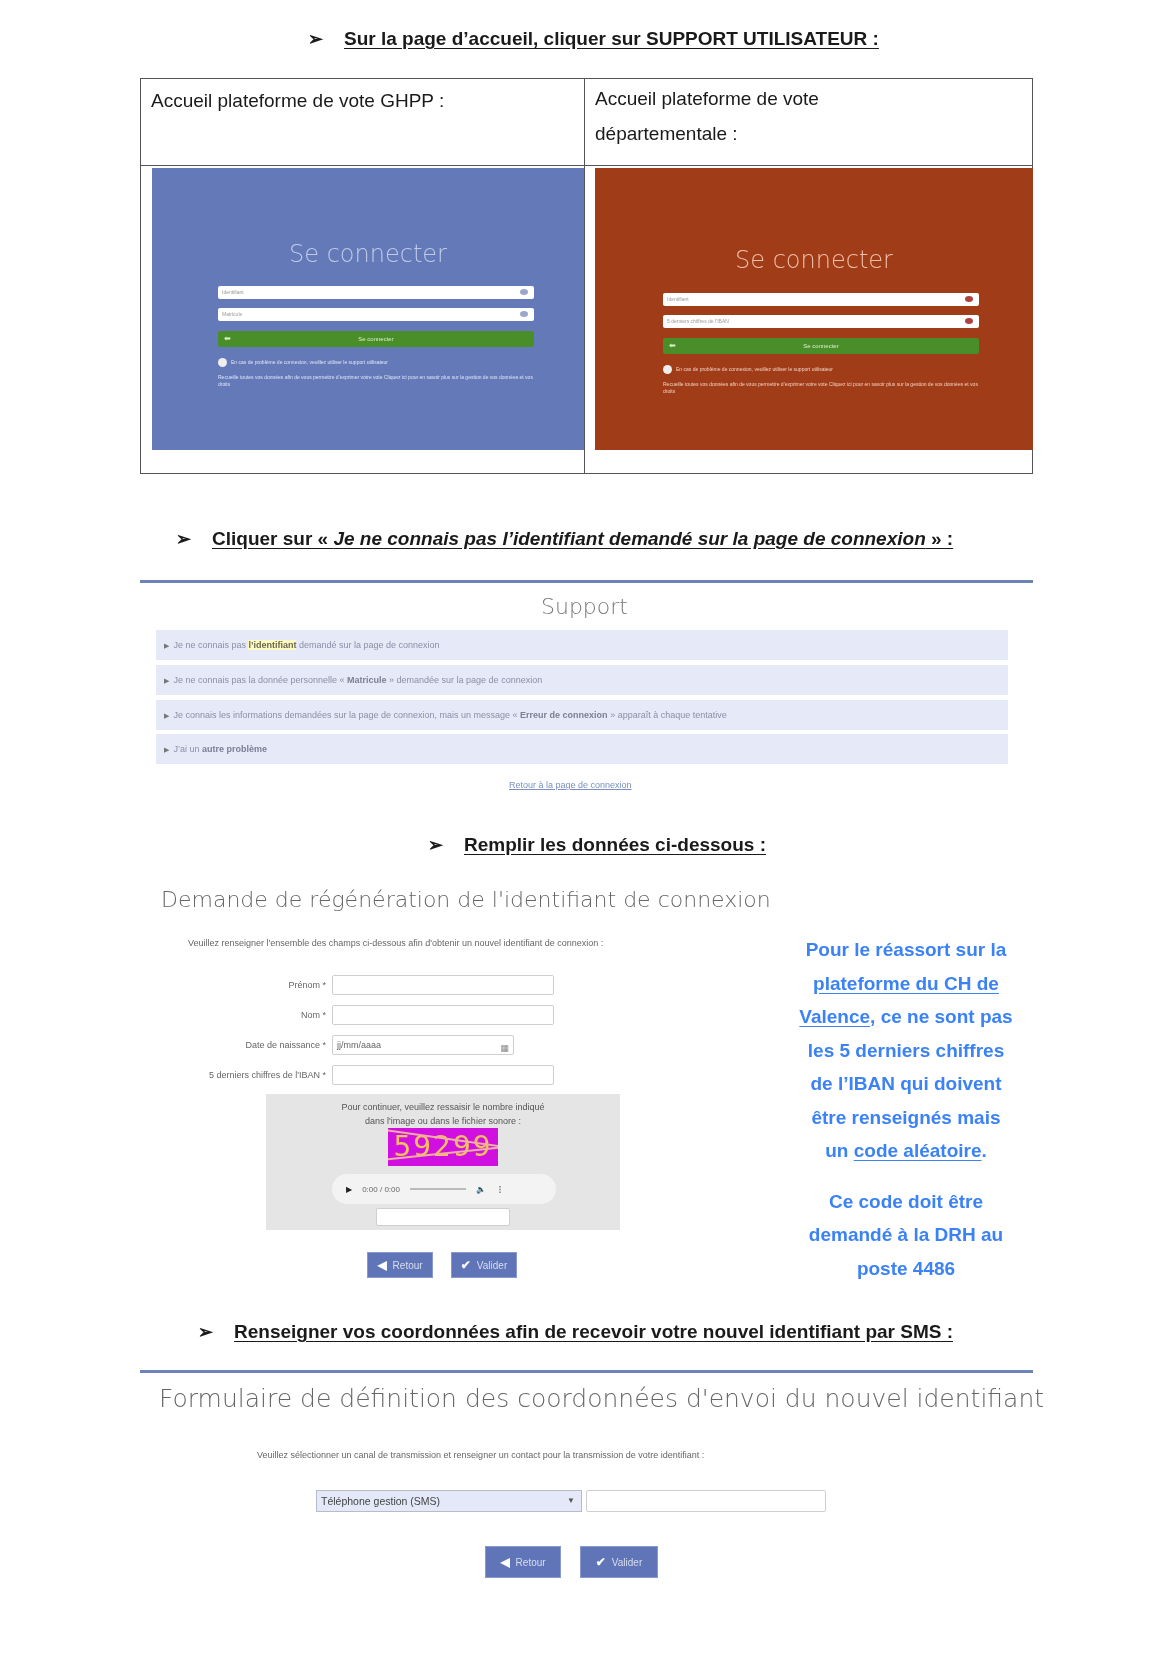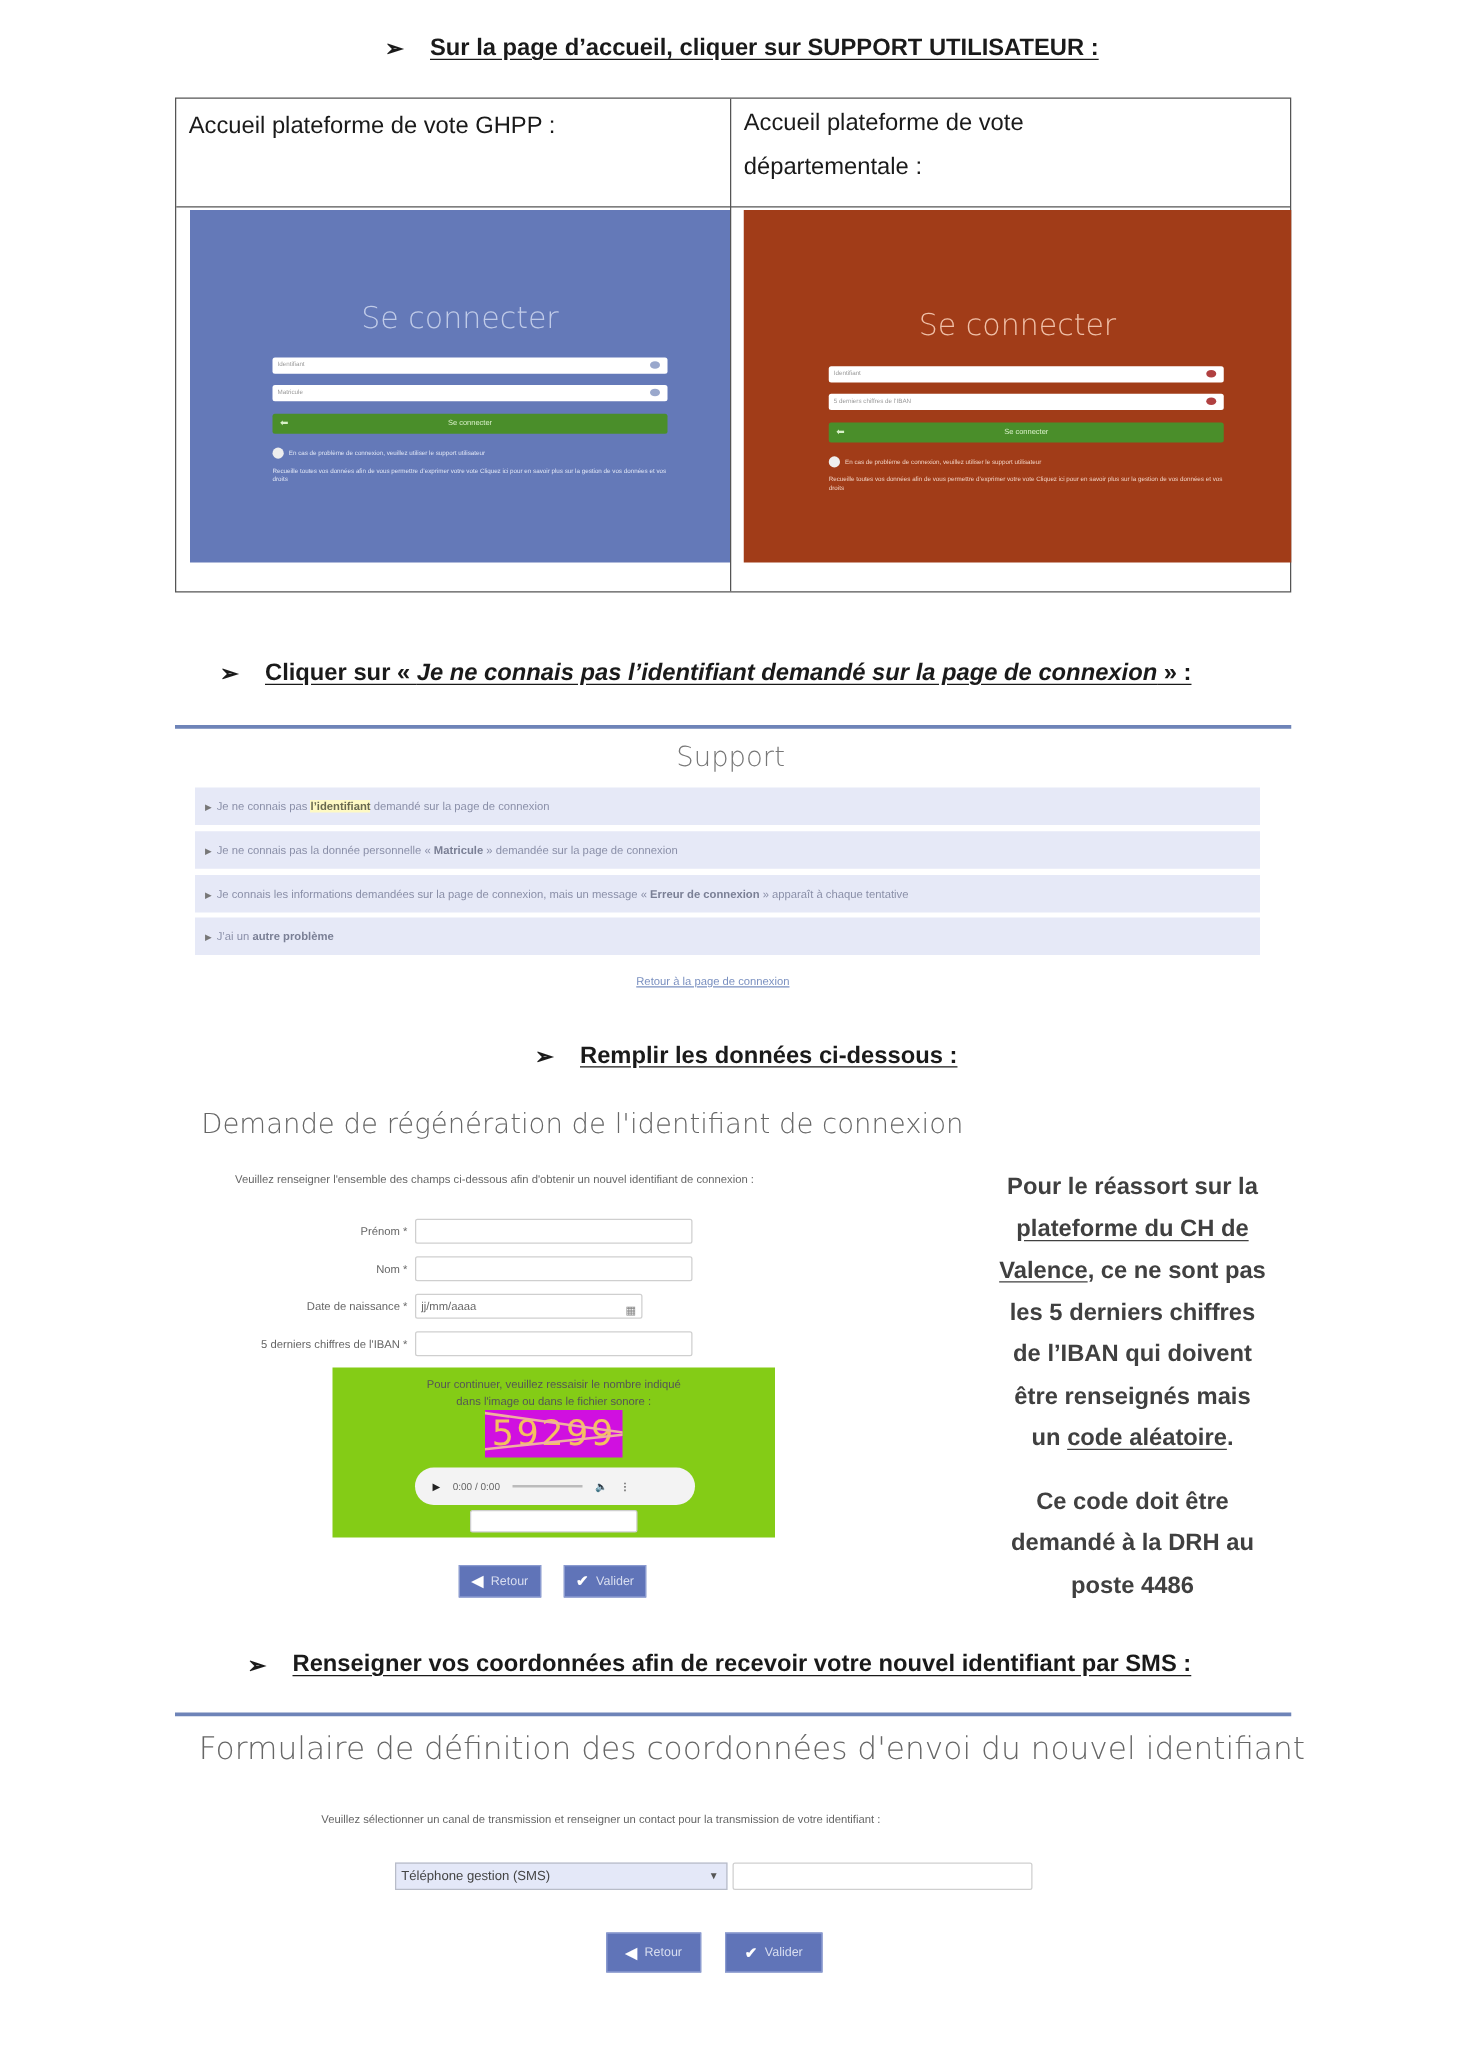--- a/index.html
+++ b/index.html
@@ -36,30 +36,30 @@
   .support-item b { color: #7a7f95; }
   .support-item .hl { background: #fef9c3; color: #6a6a50; font-weight: bold; }
   .support-link { position: absolute; font-size: 9px; color: #7a90c0; text-decoration: underline; }
 
   
   .form-title { position: absolute; font-family: "DejaVu Sans", sans-serif; font-weight: 300; color: #666; }
   .form-intro { position: absolute; font-size: 9px; color: #666; }
   .lbl { position: absolute; font-size: 9px; color: #666; text-align: right; width: 160px; }
   .inp { position: absolute; height: 20px; border: 1px solid #cfcfcf; border-radius: 2px; background: #fff; font-size: 9px; color: #666; padding-left: 4px; line-height: 18px; }
   .inp .cal { position: absolute; right: 4px; top: 3px; font-size: 9px; color: #888; }
-  .captcha-box { position: absolute; background: #84cc16; }
+  .captcha-box { position: absolute; background: #e5e5e5; }
   .captcha-text { position: absolute; width: 100%; text-align: center; font-size: 9px; color: #555; line-height: 14px; }
   .captcha-img { position: absolute; background: #d010e0; color: #f4c060; font-size: 28px; font-family: "DejaVu Sans", sans-serif; letter-spacing: 2px; text-align: center; line-height: 38px; overflow: hidden; }
   .captcha-img .line { position: absolute; height: 2px; background: #f0b0a0; width: 130%; left: -10%; }
   .audio { position: absolute; height: 30px; border-radius: 15px; background: #f3f3f3; font-size: 8px; color: #666; display: flex; align-items: center; padding: 0 14px; gap: 10px; }
   .audio .bar { width: 56px; height: 2px; background: #bbb; }
   .btn-blue { position: absolute; height: 26px; background: #6074b8; color: #d8def0; font-size: 10px; display: flex; align-items: center; justify-content: center; gap: 6px; border: 1px solid #8a9ad0; }
   .btn-blue .ic { color: #fff; font-weight: bold; font-size: 12px; }
 
-  .side-note { position: absolute; left: 776px; width: 260px; text-align: center; font-weight: bold; font-size: 19px; line-height: 33.5px; color: #404040; }
+  .side-note { position: absolute; left: 776px; width: 260px; text-align: center; font-weight: bold; font-size: 19px; line-height: 33.5px; color: #3b82f6; }
   .side-note u { text-underline-offset: 3px; }
 
   .select-sms { position: absolute; height: 22px; background: #e4e8f8; border: 1px solid #b8bcc8; font-size: 10.5px; color: #444; line-height: 20px; padding-left: 4px; }
   .select-sms .chev { position: absolute; right: 6px; top: 0; font-size: 8px; color: #555; }
 </style>
 </head>
 <body>
 
 <div class="step" style="left:308px; top:28px;">
   <span class="arrow">➢</span>

